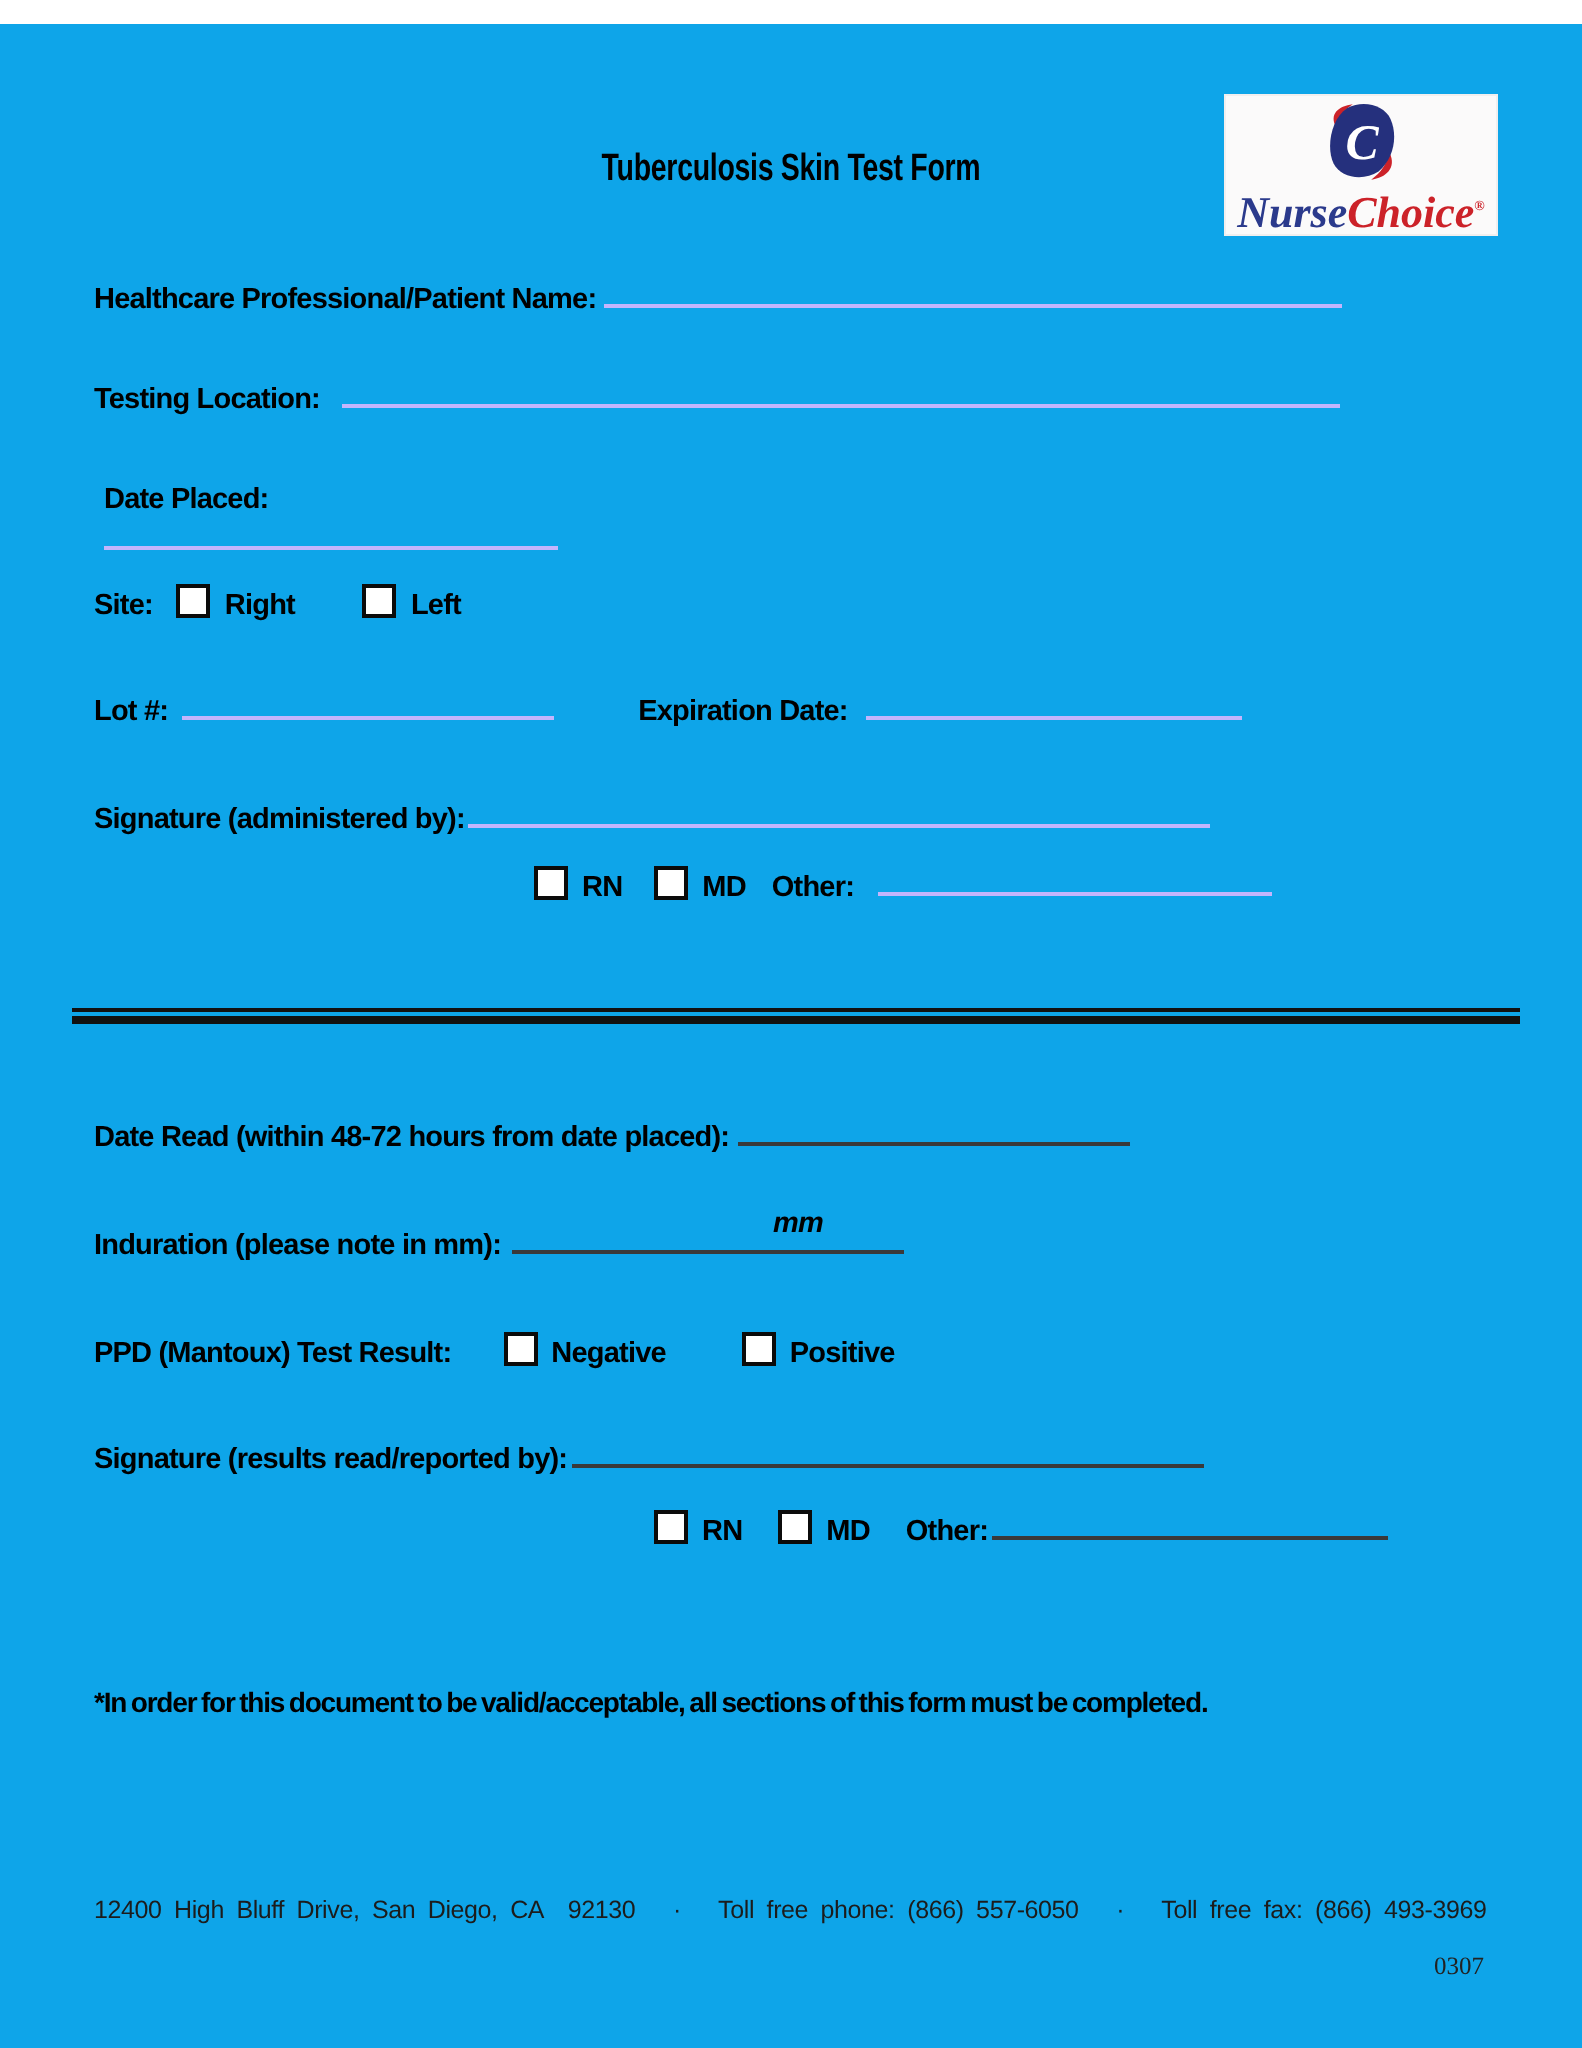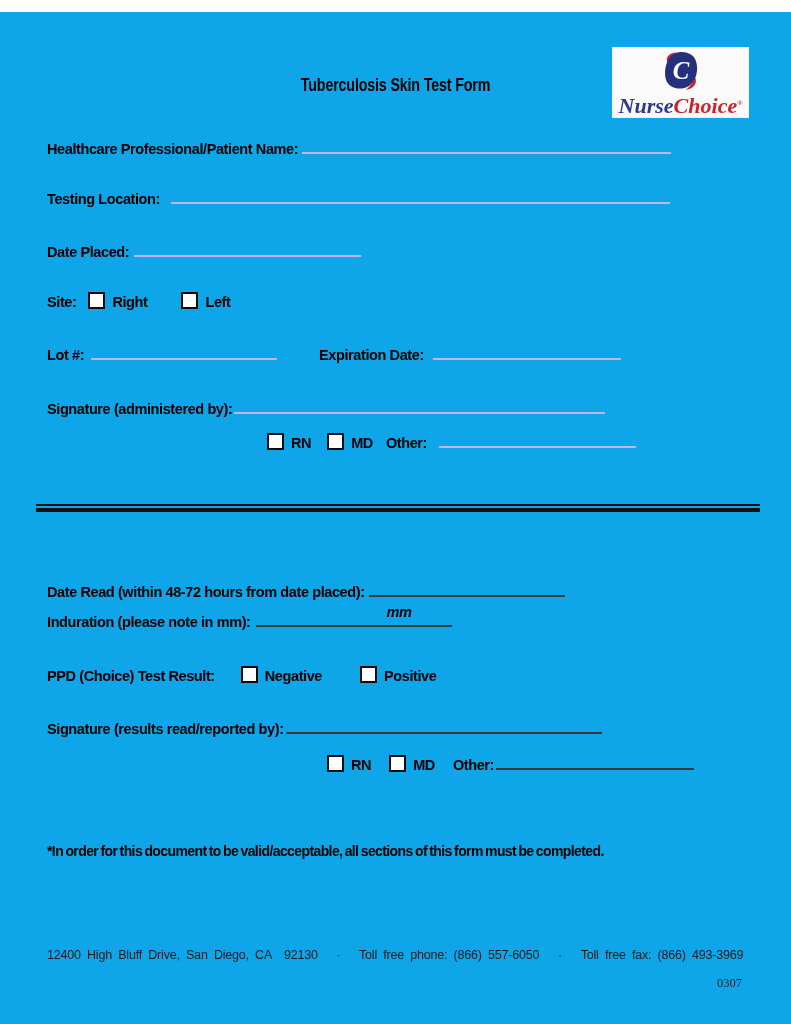--- a/index.html
+++ b/index.html
@@ -103,21 +103,21 @@
   <div class="row" style="top:126px;">
     <span class="lbl">Healthcare Professional/Patient Name:</span>
     <span class="uline" style="margin-left:4px;width:369px;"></span>
   </div>
 
   <div class="row" style="top:176px;">
     <span class="lbl">Testing Location:</span>
     <span class="uline" style="margin-left:11px;width:499px;"></span>
   </div>
 
-  <div class="row" style="top:229px;">
+  <div class="row" style="top:229px;flex-direction:column;">
     <span class="lbl">Date Placed:</span>
     <span class="uline" style="margin-left:5px;width:227px;"></span>
   </div>
 
   <div class="row" style="top:278px;">
     <span class="lbl">Site:</span>
     <span class="cbx" style="margin-left:12px;"></span>
     <span class="lbl" style="margin-left:7px;">Right</span>
     <span class="cbx" style="margin-left:34px;"></span>
     <span class="lbl" style="margin-left:7px;">Left</span>
@@ -139,34 +139,34 @@
     <span class="cbx"></span>
     <span class="lbl" style="margin-left:7px;">RN</span>
     <span class="cbx" style="margin-left:16px;"></span>
     <span class="lbl" style="margin-left:7px;">MD</span>
     <span class="lbl" style="margin-left:13px;">Other:</span>
     <span class="uline" style="margin-left:12px;width:197px;"></span>
   </div>
 
   <div class="divider"></div>
 
-  <div class="row" style="top:569px;">
+  <div class="row" style="top:545px;">
     <span class="lbl">Date Read (within 48-72 hours from date placed):</span>
     <span class="uline low9" style="margin-left:4px;width:196px;"></span>
   </div>
 
   <div class="row" style="top:599px;">
     <span class="lbl">Induration (please note in mm):</span>
     <span class="uline low9" style="margin-left:5px;width:196px;">
         <span class="mm-label">mm</span>
       </span>
   </div>
 
   <div class="row" style="top:652px;">
-    <span class="lbl">PPD (Choice) Test Result:</span>
+    <span class="lbl">PPD (Mantoux) Test Result:</span>
     <span class="cbx" style="margin-left:26px;"></span>
     <span class="lbl" style="margin-left:7px;">Negative</span>
     <span class="cbx" style="margin-left:38px;"></span>
     <span class="lbl" style="margin-left:7px;">Positive</span>
   </div>
 
   <div class="row" style="top:706px;">
     <span class="lbl">Signature (results read/reported by):</span>
     <span class="uline low8" style="margin-left:2px;width:316px;"></span>
   </div>

